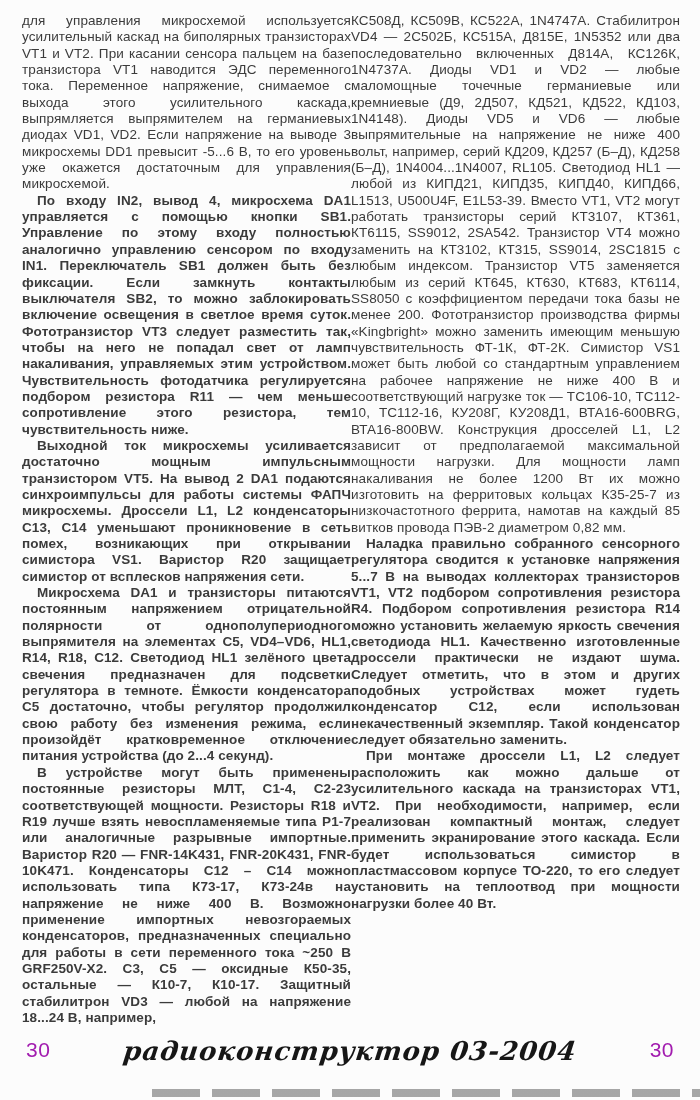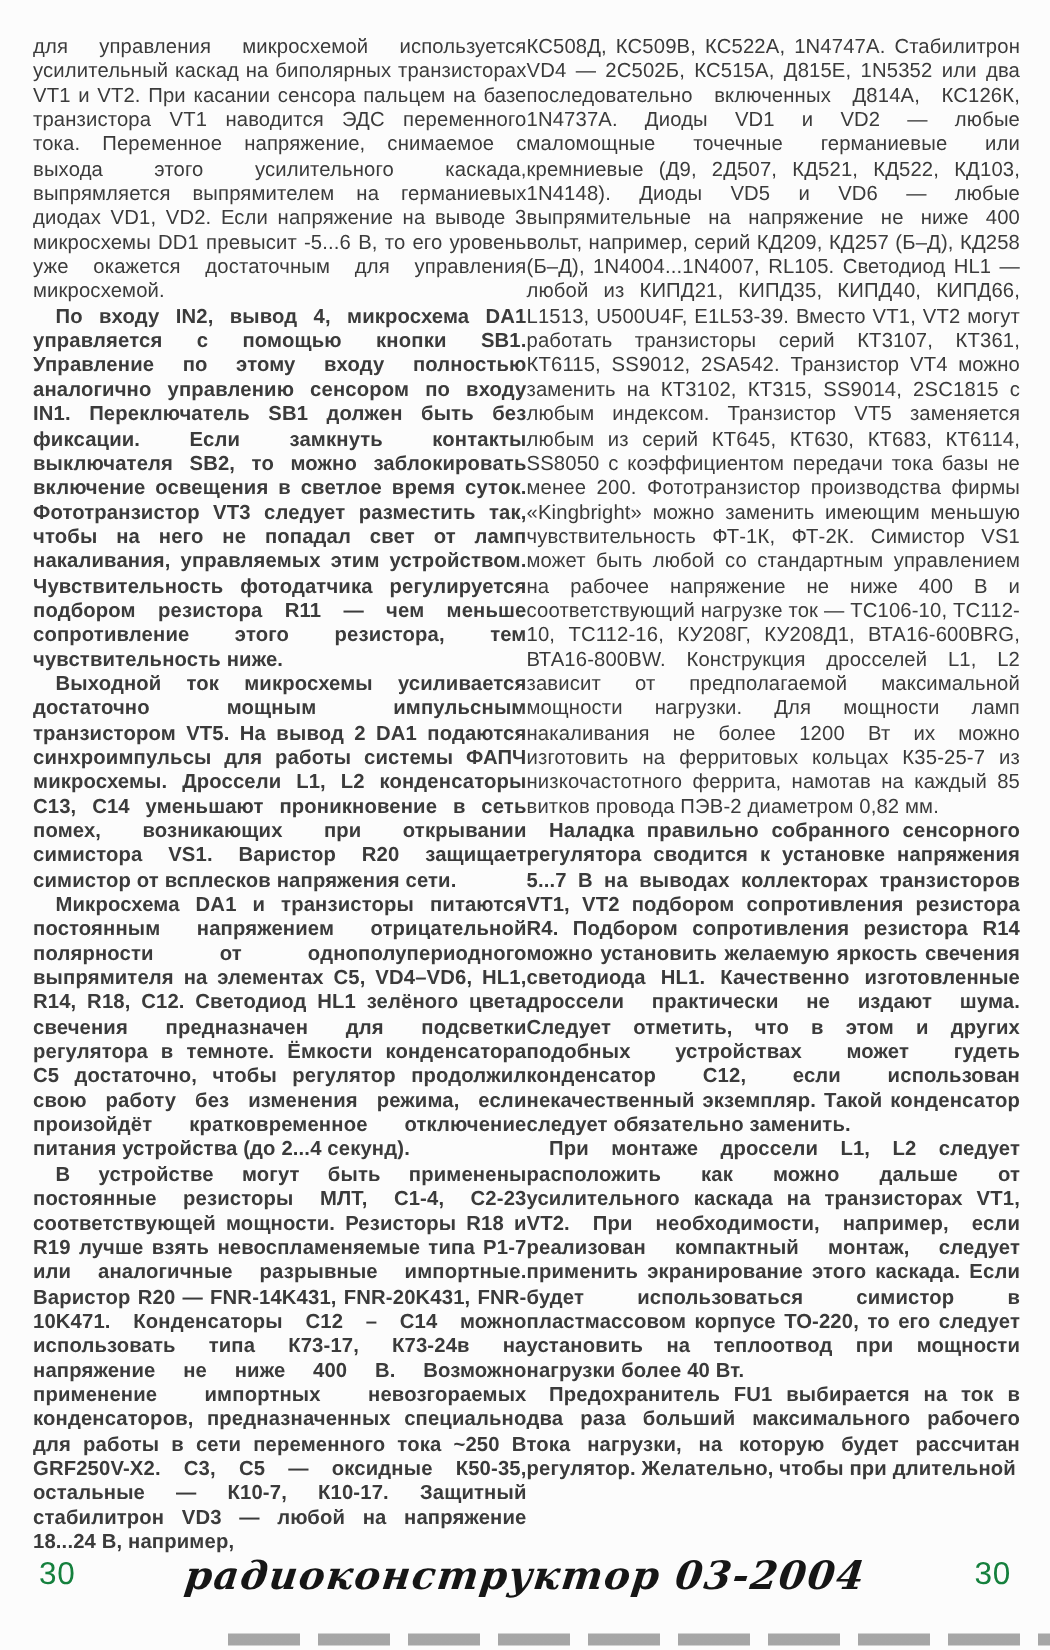--- a/index.html
+++ b/index.html
@@ -8,21 +8,21 @@
     background: #fcfcfc;
     position: relative;
     overflow: hidden;
     font-family: "Liberation Sans", sans-serif;
   }
   .page {
     position: absolute; inset: 0;
   }
   .columns {
     display: flex;
-    padding: 23px 20px 0 22px;
+    padding: 13px 20px 0 22px;
   }
   .col {
     flex: 1 1 0;
     min-width: 0;
     font-size: 13.5px;
     line-height: 16.35px;
     color: #3b3b3b;
     text-align: justify;
     letter-spacing: 0.1px;
   }
@@ -30,21 +30,21 @@
   .col p.indent { text-indent: 15px; font-weight: bold; }
   .footer {
     position: absolute;
     top: 1036px; left: 0; right: 0;
     height: 40px;
   }
   .pageno {
     position: absolute;
     top: 2px;
     font-size: 21px;
-    color: #15803d;
+    color: #a21caf;
     letter-spacing: 0.5px;
   }
   .pageno.left  { left: 26px; }
   .pageno.right { right: 26px; }
   .journal {
     position: absolute;
     left: 0; right: 0;
     top: 0;
     text-align: center;
     font-family: "DejaVu Serif", serif;
@@ -77,21 +77,20 @@
         <p class="">для управления микросхемой используется усилительный каскад на биполярных транзисторах VT1 и VT2. При касании сенсора пальцем на базе транзистора VT1 наводится ЭДС переменного тока. Переменное напряжение, снимаемое с выхода этого усилительного каскада, выпрямляется выпрямителем на германиевых диодах VD1, VD2. Если напряжение на выводе 3 микросхемы DD1 превысит -5...6 В, то его уровень уже окажется достаточным для управления микросхемой.</p>
         <p class="indent">По входу IN2, вывод 4, микросхема DA1 управляется с помощью кнопки SB1. Управление по этому входу полностью аналогично управлению сенсором по входу IN1. Переключатель SB1 должен быть без фиксации. Если замкнуть контакты выключателя SB2, то можно заблокировать включение освещения в светлое время суток. Фототранзистор VT3 следует разместить так, чтобы на него не попадал свет от ламп накаливания, управляемых этим устройством. Чувствительность фотодатчика регулируется подбором резистора R11 — чем меньше сопротивление этого резистора, тем чувствительность ниже.</p>
         <p class="indent">Выходной ток микросхемы усиливается достаточно мощным импульсным транзистором VT5. На вывод 2 DA1 подаются синхроимпульсы для работы системы ФАПЧ микросхемы. Дроссели L1, L2 конденсаторы С13, С14 уменьшают проникновение в сеть помех, возникающих при открывании симистора VS1. Варистор R20 защищает симистор от всплесков напряжения сети.</p>
         <p class="indent">Микросхема DA1 и транзисторы питаются постоянным напряжением отрицательной полярности от однополупериодного выпрямителя на элементах С5, VD4–VD6, HL1, R14, R18, С12. Светодиод HL1 зелёного цвета свечения предназначен для подсветки регулятора в темноте. Ёмкости конденсатора С5 достаточно, чтобы регулятор продолжил свою работу без изменения режима, если произойдёт кратковременное отключение питания устройства (до 2...4 секунд).</p>
         <p class="indent">В устройстве могут быть применены постоянные резисторы МЛТ, С1-4, С2-23 соответствующей мощности. Резисторы R18 и R19 лучше взять невоспламеняемые типа Р1-7 или аналогичные разрывные импортные. Варистор R20 — FNR-14K431, FNR-20K431, FNR-10K471. Конденсаторы С12 – С14 можно использовать типа К73-17, К73-24в на напряжение не ниже 400 В.  Возможно  применение импортных невозгораемых конденсаторов, предназначенных специально для работы в сети переменного тока ~250 В GRF250V-X2. С3, С5 — оксидные К50-35, остальные — К10-7, К10-17. Защитный стабилитрон VD3 — любой на напряжение 18...24 В, например,</p>
       </div>
     <div class="col">
         <p class="">КС508Д, КС509В, КС522А, 1N4747A. Стабилитрон VD4 — 2С502Б, КС515А, Д815Е, 1N5352 или два последовательно включенных Д814А, КС126К, 1N4737A. Диоды VD1 и VD2 — любые маломощные точечные германиевые или кремниевые (Д9, 2Д507, КД521, КД522, КД103, 1N4148). Диоды VD5 и VD6 — любые выпрямительные на напряжение не ниже 400 вольт, например, серий КД209, КД257 (Б–Д), КД258 (Б–Д), 1N4004...1N4007, RL105. Светодиод HL1 — любой из КИПД21, КИПД35, КИПД40, КИПД66, L1513, U500U4F, E1L53-39. Вместо VT1, VT2 могут работать транзисторы серий КТ3107, КТ361, КТ6115, SS9012, 2SA542. Транзистор VT4 можно заменить на КТ3102, КТ315, SS9014, 2SC1815 с любым индексом. Транзистор VT5 заменяется любым из серий КТ645, КТ630, КТ683, КТ6114, SS8050 с коэффициентом передачи тока базы не менее 200. Фототранзистор производства фирмы «Kingbright» можно заменить имеющим меньшую чувствительность ФТ-1К, ФТ-2К. Симистор VS1 может быть любой со стандартным управлением на рабочее напряжение не ниже 400 В и соответствующий нагрузке ток — ТС106-10, ТС112-10, ТС112-16, КУ208Г, КУ208Д1, ВТА16-600BRG, ВТА16-800BW. Конструкция дросселей L1, L2 зависит от предполагаемой максимальной мощности нагрузки. Для мощности ламп накаливания не более 1200 Вт их можно изготовить на ферритовых кольцах К35-25-7 из низкочастотного феррита, намотав на каждый 85 витков провода ПЭВ-2 диаметром 0,82 мм.</p>
         <p class="indent">Наладка правильно собранного сенсорного регулятора сводится к установке напряжения 5...7 В на выводах коллекторах транзисторов VT1, VT2 подбором сопротивления резистора R4. Подбором сопротивления резистора R14 можно установить желаемую яркость свечения светодиода HL1. Качественно изготовленные дроссели практически не издают шума. Следует отметить, что в этом и других подобных устройствах может гудеть конденсатор С12, если использован некачественный экземпляр. Такой конденсатор следует обязательно заменить.</p>
         <p class="indent">При монтаже дроссели L1, L2 следует расположить как можно дальше от усилительного каскада на транзисторах VT1, VT2. При необходимости, например, если реализован компактный монтаж, следует применить экранирование этого каскада. Если будет использоваться симистор в пластмассовом корпусе ТО-220, то его следует установить на теплоотвод при мощности нагрузки более 40 Вт.</p>
-        <p class="indent">Предохранитель FU1 выбирается на ток в два раза больший максимального рабочего тока нагрузки, на которую будет рассчитан регулятор. Желательно, чтобы при длительной</p>
       </div>
   </div>
 
   <div class="footer">
     <div class="pageno left">30</div>
     <div class="journal">радиоконструктор 03-2004</div>
     <div class="pageno right">30</div>
   </div>
 
   <div class="scan-bar"></div>

